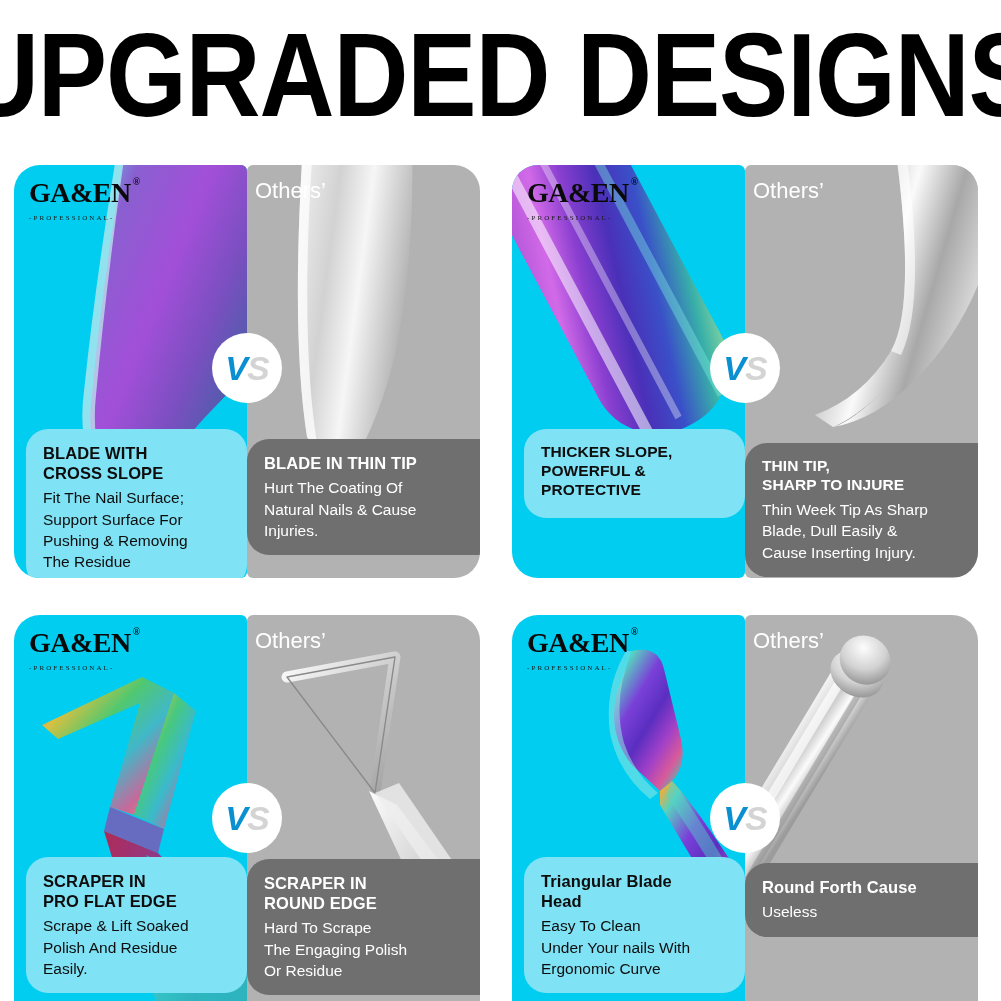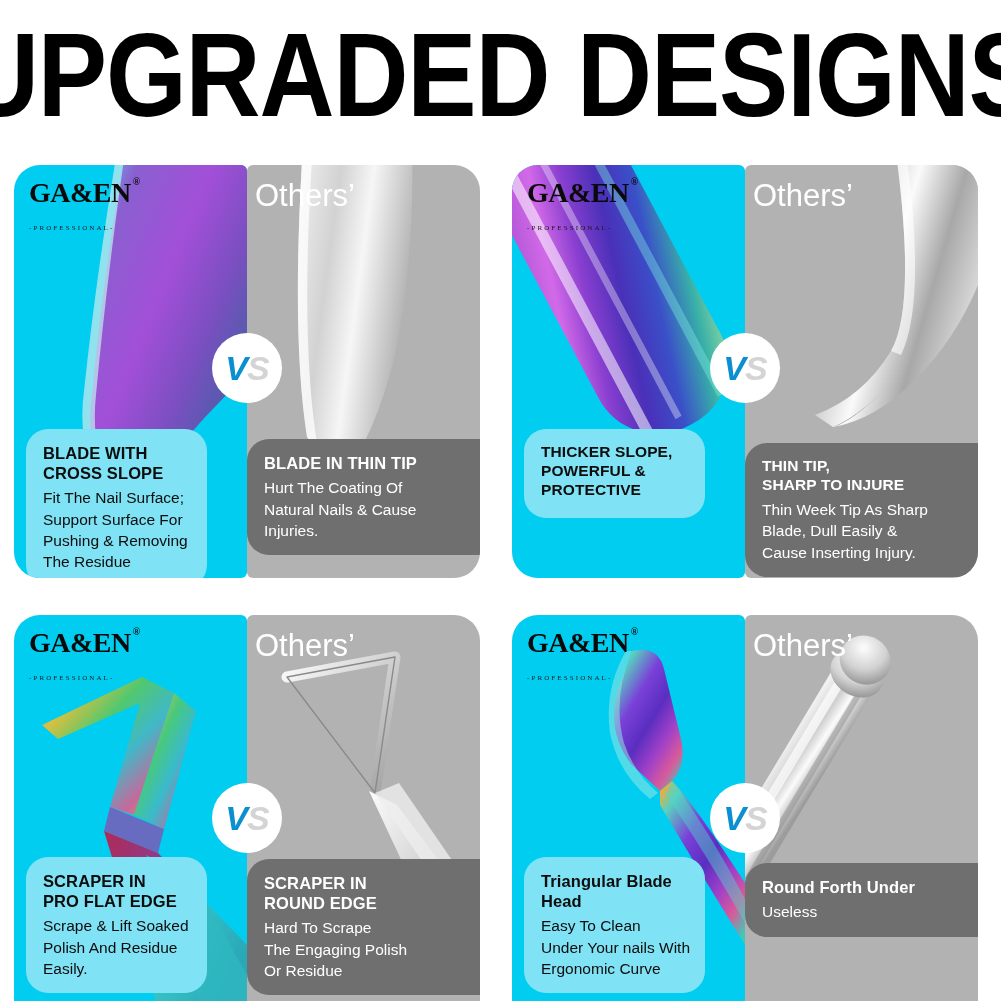--- a/index.html
+++ b/index.html
@@ -88,29 +88,29 @@
     font-family: "Liberation Serif", serif;
     font-size: 10px;
     font-weight: bold;
     color: #0a0a0a;
   }
   .brand-sub {
     font-family: "Liberation Serif", serif;
     font-size: 7px;
     letter-spacing: 2.1px;
     color: #1a1a1a;
-    margin-top: 18px;
+    margin-top: 8px;
     white-space: nowrap;
   }
   .others-label {
     position: absolute;
     left: 8px; top: 14px;
     z-index: 6;
     font-family: "Liberation Sans", sans-serif;
-    font-size: 31px;
+    font-size: 22px;
     color: #ffffff;
     line-height: 1.1;
   }
 
   
   .vs {
     position: absolute;
     left: 233px; top: 168px;
     width: 70px; height: 70px;
     margin-left: -35px;
@@ -131,21 +131,21 @@
   
   .caption {
     position: absolute;
     z-index: 10;
     border-radius: 22px;
     box-sizing: border-box;
     padding: 14px 14px 14px 17px;
   }
   .caption.ours {
     left: 12px;
-    width: 181px;
+    width: 221px;
     background: #7fe2f5;
   }
   .caption.others {
     left: 0px;
     width: 255px;
     background: #6f6f6f;
   }
   .cap-title {
     font-weight: bold;
     font-size: 16.5px;
@@ -450,21 +450,21 @@
             <rect x="88" y="56" width="46" height="330" fill="url(#s4)"></rect>
             <rect x="96" y="56" width="9" height="330" fill="#ffffff" opacity="0.7"></rect>
             <rect x="120" y="56" width="6" height="330" fill="#8a8a8a" opacity="0.5"></rect>
             <ellipse cx="111" cy="58" rx="28" ry="22" fill="url(#s4b)"></ellipse>
             <ellipse cx="111" cy="42" rx="26" ry="24" fill="url(#s4b)"></ellipse>
           </g>
         </svg>
       </div>
       <div class="others-label">Others’</div>
       <div class="caption others" style="top:248px">
-        <div class="cap-title">Round Forth Under</div>
+        <div class="cap-title">Round Forth Cause</div>
         <div class="cap-body">Useless</div>
       </div>
     </div>
 
     <div class="vs">
       <span class="v">V</span>
         <span class="s">S</span>
     </div>
   </div>
 

